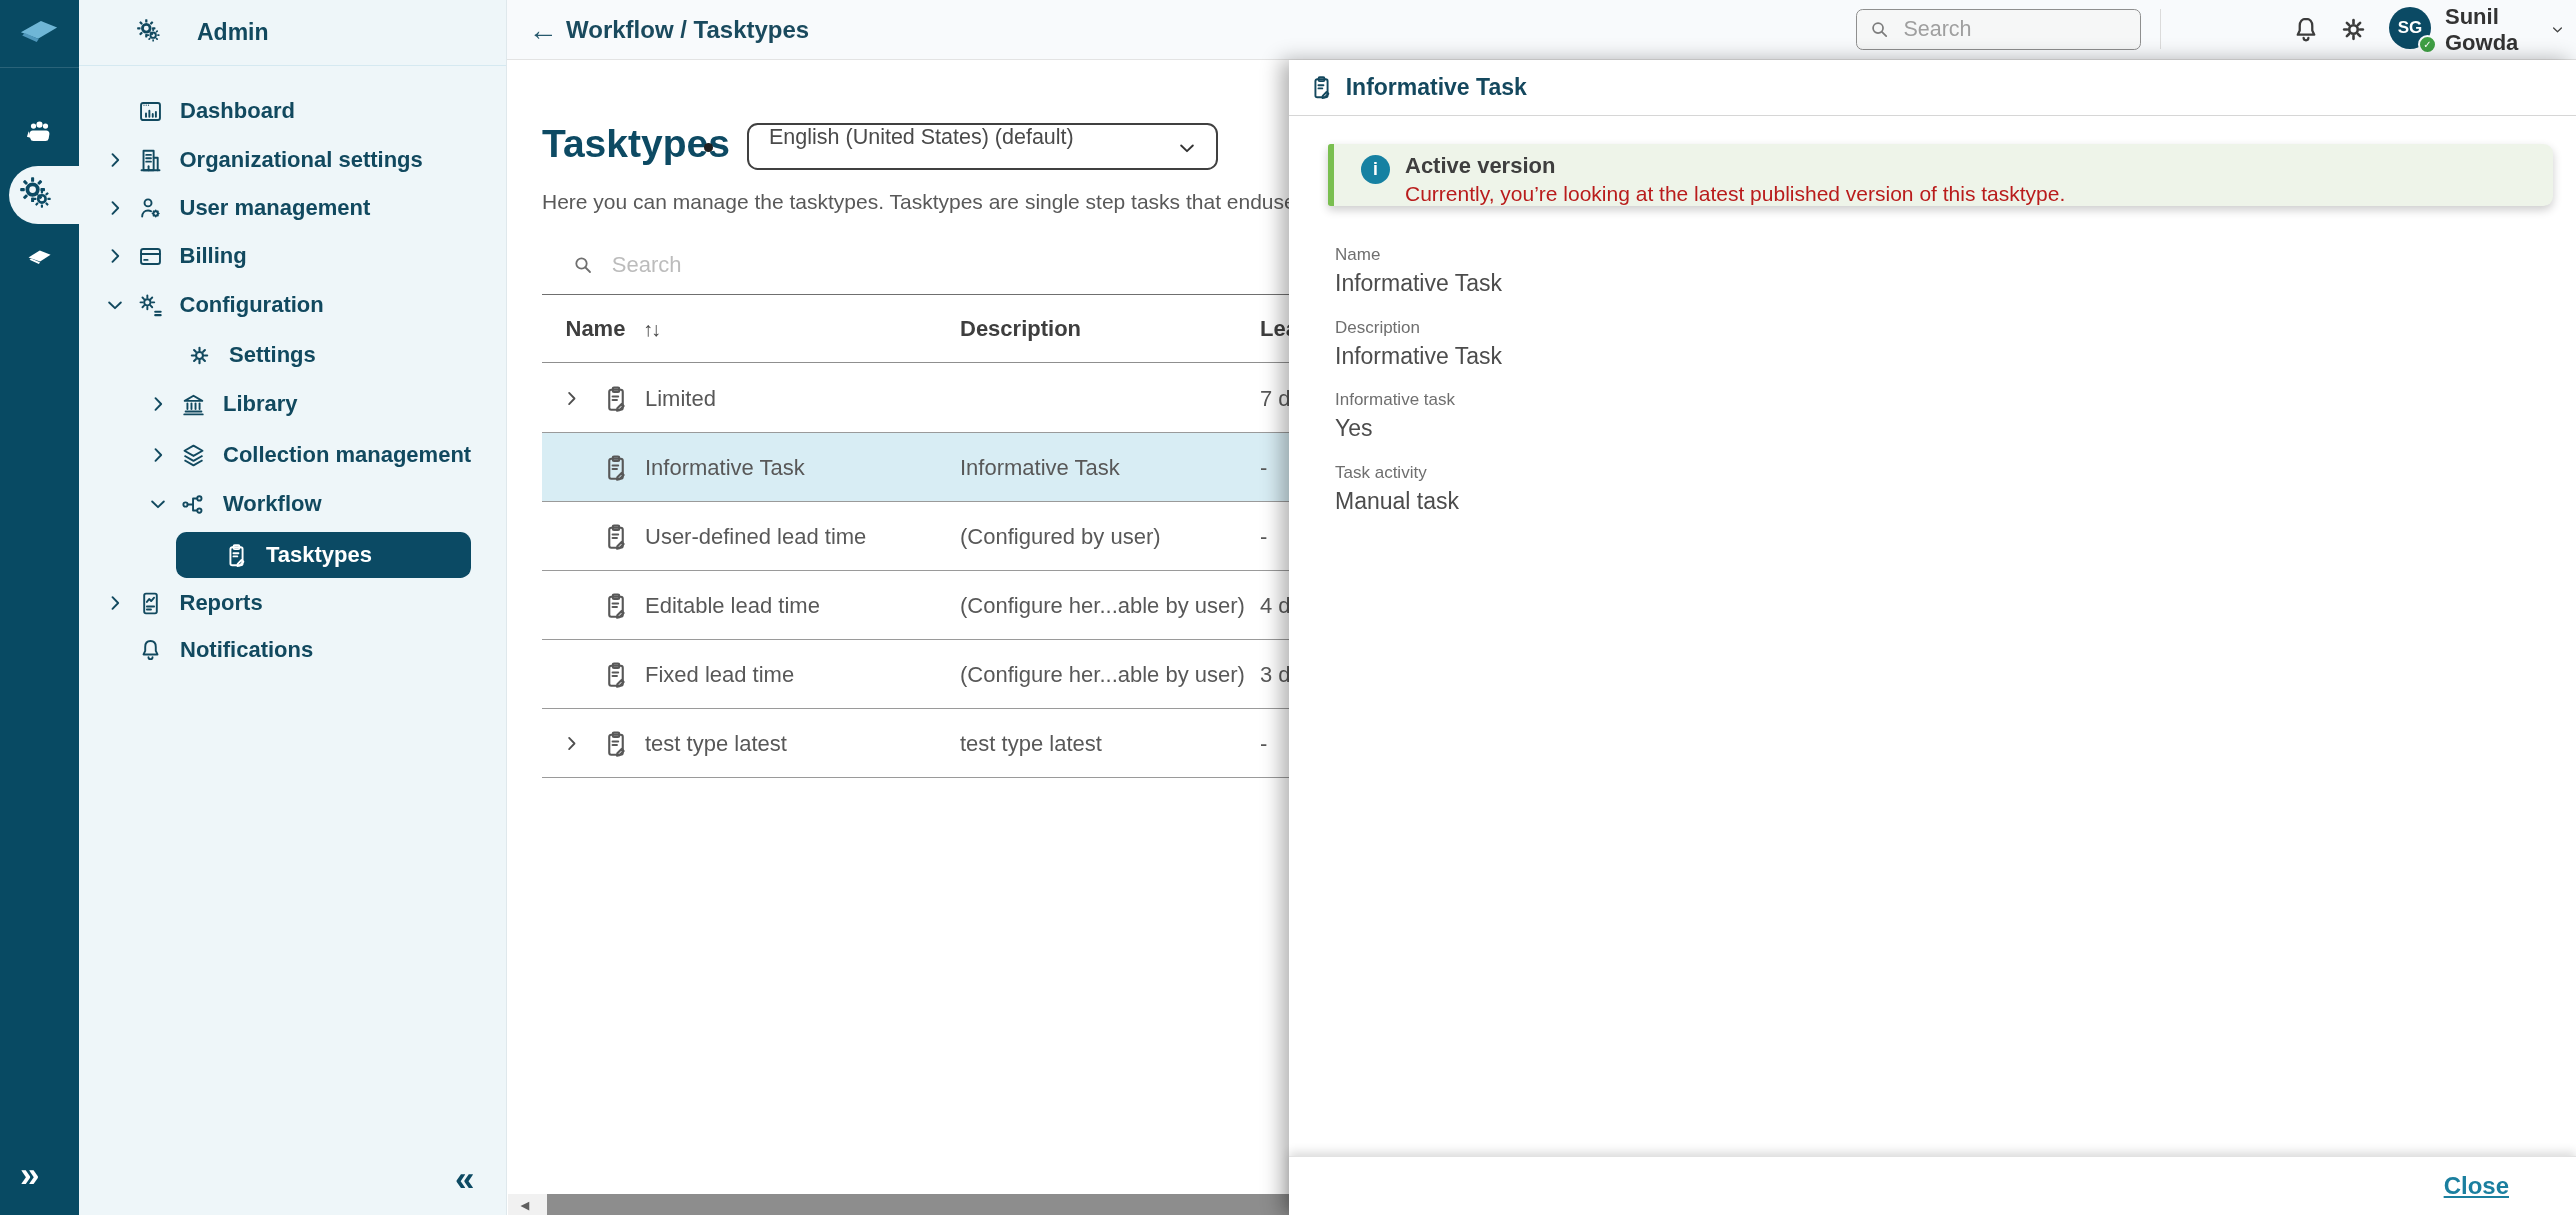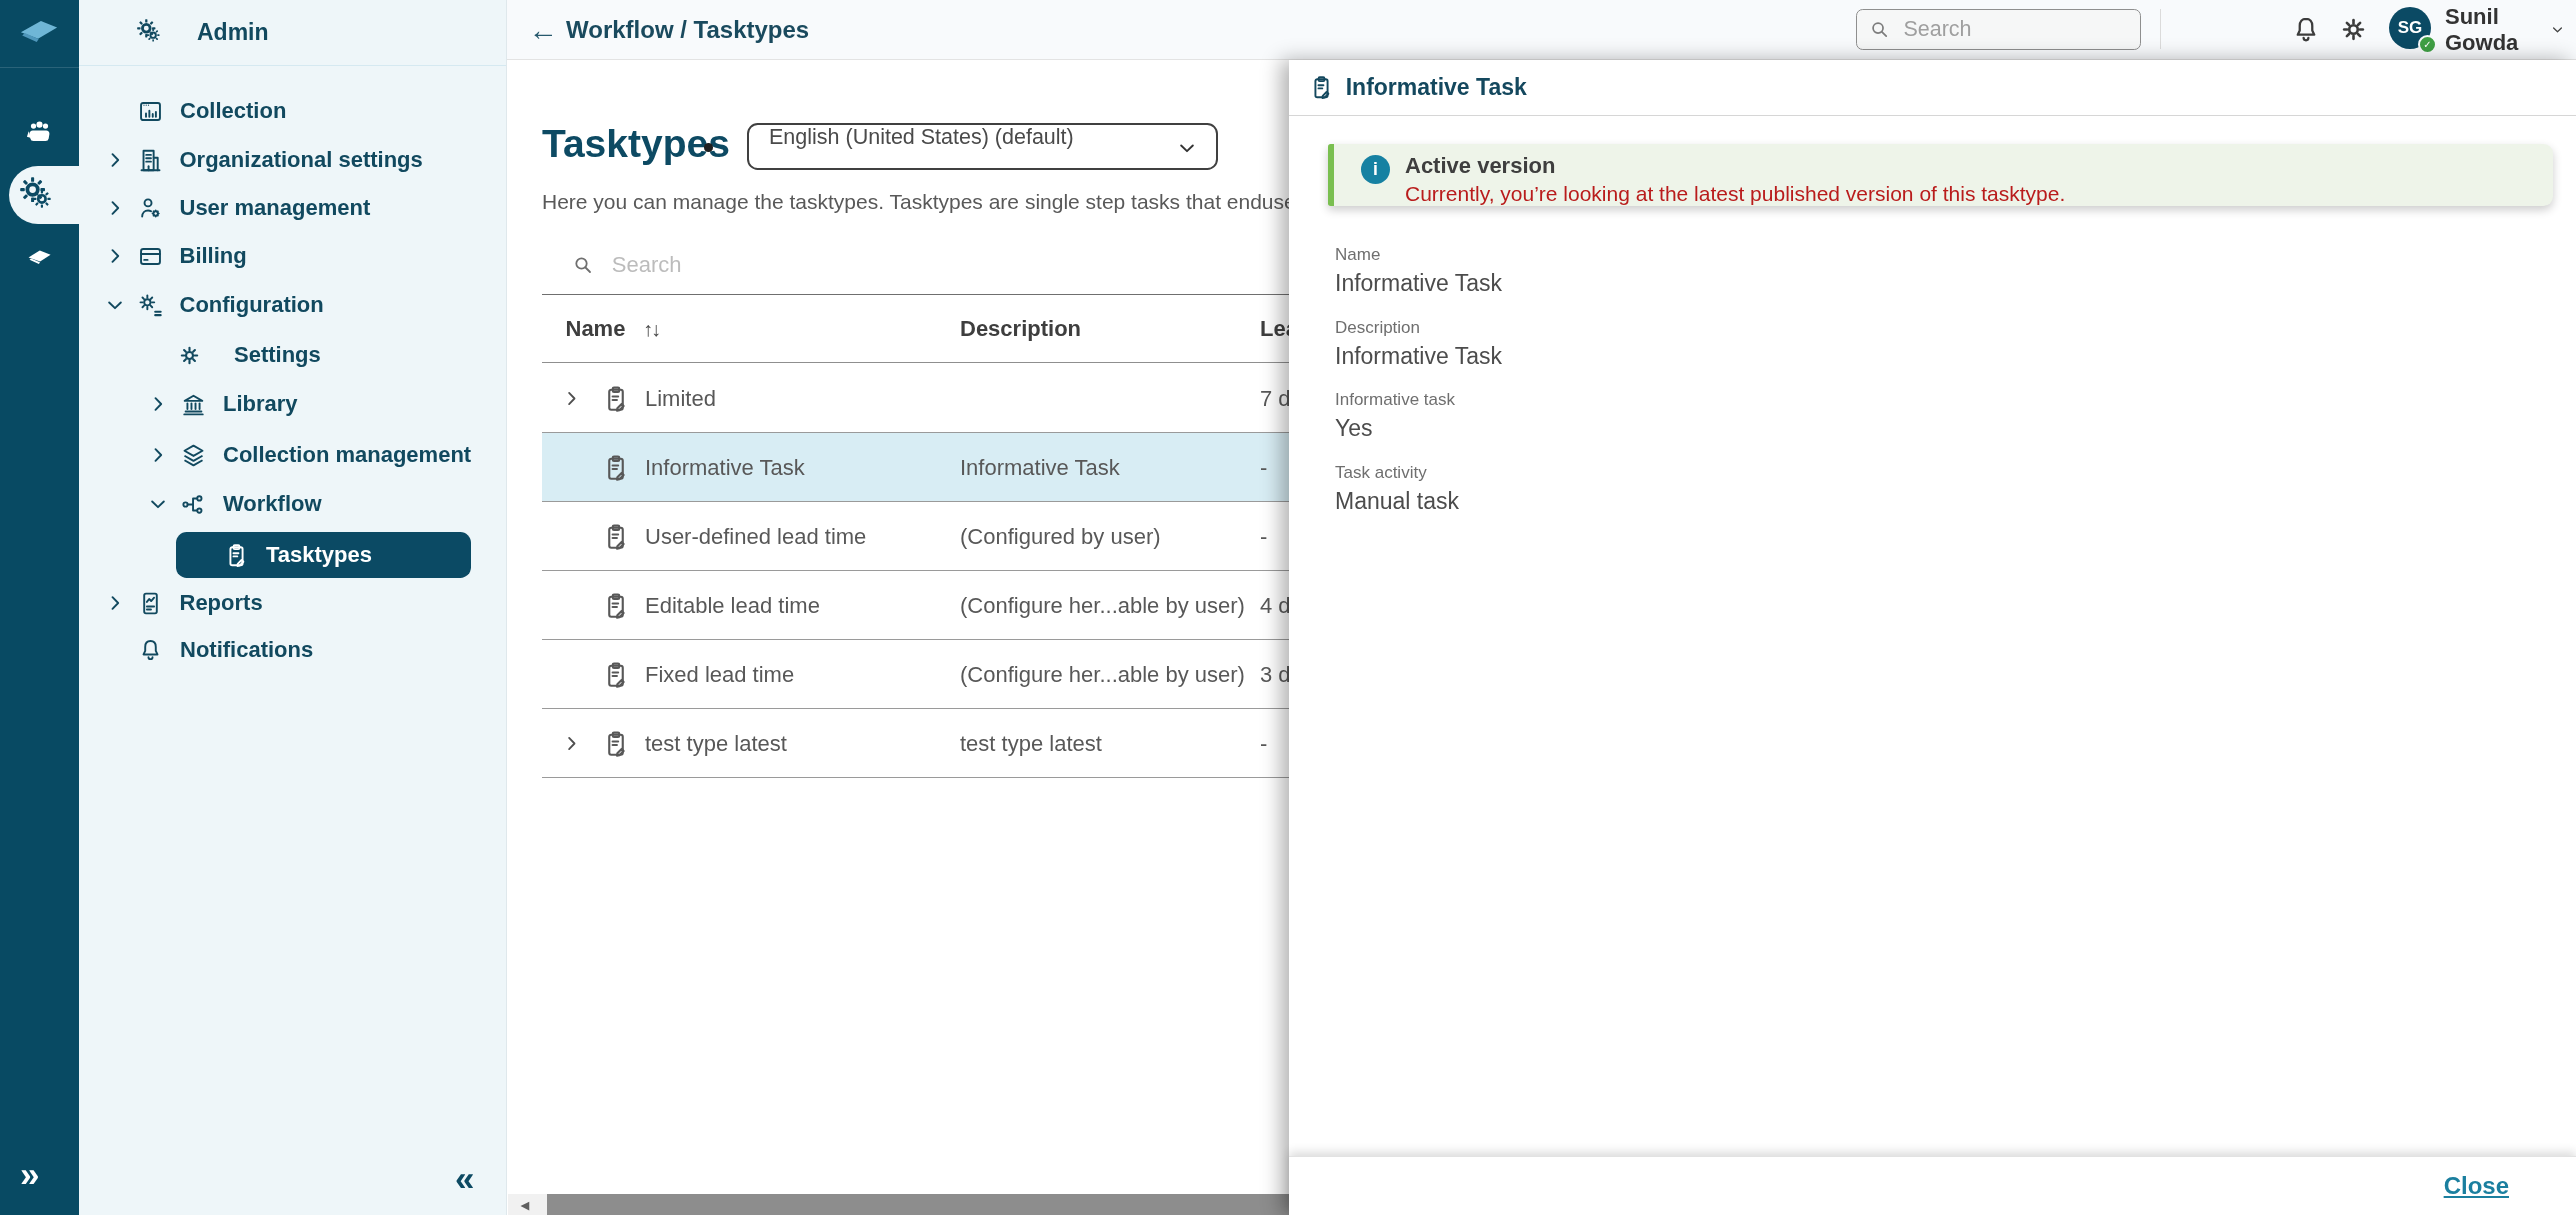--- a/index.html
+++ b/index.html
@@ -27,21 +27,21 @@
   .sb-header .ic { width:28px; height:28px; margin-left:58px; color:#11495f; }
   .sb-header .lbl { margin-left:32px; font-size:23px; font-weight:600; color:#11495f; }
   .nv { position:absolute; height:48px; display:flex; align-items:center; color:#11495f; cursor:pointer; }
   .nv .chev { width:20px; height:20px; flex:0 0 20px; margin-right:12px; color:#11495f; }
   .nv .ic { width:27px; height:27px; flex:0 0 27px; margin-right:16px; }
   .nv .lbl { font-size:22px; font-weight:600; white-space:nowrap; }
   .nv.l1 { left:25.5px; }
   .nv.l1.noc { left:58px; }
   .nv.l1.noc .ic { margin-left:0; }
   .nv.l2 { left:69px; }
-  .nv.l2.noc { left:97px;gap:15px; }
+  .nv.l2.noc { left:107px; }
   .nv-pill { position:absolute; left:97px; top:532px; width:295px; height:46px; background:#0b4a64; border-radius:10.7px;
              display:flex; align-items:center; color:#ffffff; cursor:pointer; }
   .nv-pill .ic { width:27px; height:27px; margin-left:47px; margin-right:16px; }
   .nv-pill .lbl { font-size:22px; font-weight:600; color:#fff; }
   .sb-collapse { position:absolute; left:376px; top:1160px; font-size:35px; font-weight:bold; color:#0d4a63; line-height:1; cursor:pointer; }
 
   
   .topbar { position:absolute; left:507px; top:0; width:2069px; height:60px; background:#f8fafc; border-bottom:1.3px solid #e3e3e3; z-index:40; }
   .back { position:absolute; left:21.5px; top:0; height:59px; display:flex; align-items:center; font-size:29.5px; color:#27596d; cursor:pointer; }
   .crumb { position:absolute; left:59px; top:0; height:59px; display:flex; align-items:center; font-size:24px; font-weight:600; color:#1a4a5e; }
@@ -311,21 +311,21 @@
     <svg class="ic" viewBox="0 0 42 42" width="28" height="28">
         <use href="#i-gears2"></use>
       </svg>
     <span class="lbl">Admin</span>
   </div>
 
   <div class="nv l1 noc" style="top:87px">
     <svg class="ic" viewBox="0 0 40 40" width="27" height="27">
         <use href="#i-dashboard"></use>
       </svg>
-    <span class="lbl">Collection</span>
+    <span class="lbl">Dashboard</span>
   </div>
 
   <div class="nv l1" style="top:136px">
     <svg class="chev" viewBox="0 0 30 30" width="20" height="20">
         <use href="#i-chev-right"></use>
       </svg>
     <svg class="ic" viewBox="0 0 40 40" width="27" height="27">
         <use href="#i-building"></use>
       </svg>
     <span class="lbl">Organizational settings</span>

